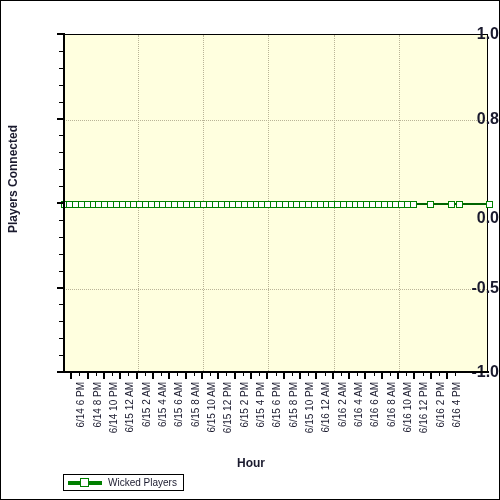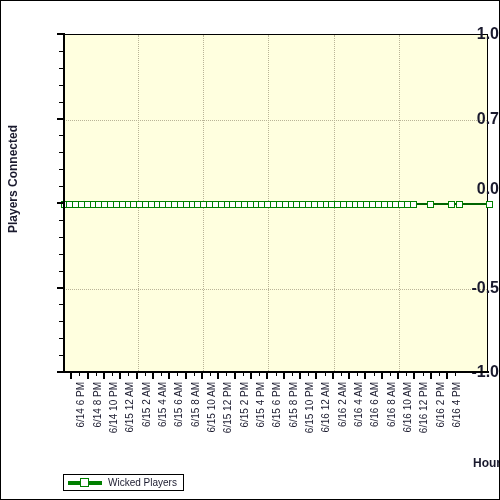--- a/index.html
+++ b/index.html
@@ -163,21 +163,21 @@
     white-space: nowrap;
     transform-origin: left top;
     transform: rotate(-90deg) translateX(-100%);
     text-align: right;
   }
   #x-axis-title {
     position: absolute;
     left: 0;
     top: 455px;
     width: 500px;
-    text-align: right;
+    text-align: center;
     font-size: 12px;
     font-weight: bold;
     color: #1a1a2e;
   }
 
   
   #legend {
     position: absolute;
     left: 62px;
     top: 473px;
@@ -304,23 +304,23 @@
         <div class="series-marker" style="left: 395.887px; top: 169px; border-color: rgb(0, 128, 0);"></div>
         <div class="series-marker" style="left: 425px; top: 169px; border-color: rgb(0, 128, 0);"></div>
       </div>
   </div>
 
   <div id="y-axis-line"></div>
   <div id="y-axis-group">
       <div class="y-tick-major" style="top: 32px;"></div>
       <div class="y-tick-label" style="top: 33px;">1.0</div>
       <div class="y-tick-major" style="top: 116.5px;"></div>
-      <div class="y-tick-label" style="top: 117.5px;">0.7</div>
+      <div class="y-tick-label" style="top: 117.5px;">0.8</div>
       <div class="y-tick-major" style="top: 201px;"></div>
-      <div class="y-tick-label" style="top: 188px;">0.0</div>
+      <div class="y-tick-label" style="top: 217px;">0.0</div>
       <div class="y-tick-major" style="top: 285.5px;"></div>
       <div class="y-tick-label" style="top: 286.5px;">-0.5</div>
       <div class="y-tick-major" style="top: 370px;"></div>
       <div class="y-tick-label" style="top: 371px;">-1.0</div>
       <div class="y-tick-minor" style="top: 354.1px;"></div>
       <div class="y-tick-minor" style="top: 337.2px;"></div>
       <div class="y-tick-minor" style="top: 320.3px;"></div>
       <div class="y-tick-minor" style="top: 303.4px;"></div>
       <div class="y-tick-minor" style="top: 269.6px;"></div>
       <div class="y-tick-minor" style="top: 252.7px;"></div>

